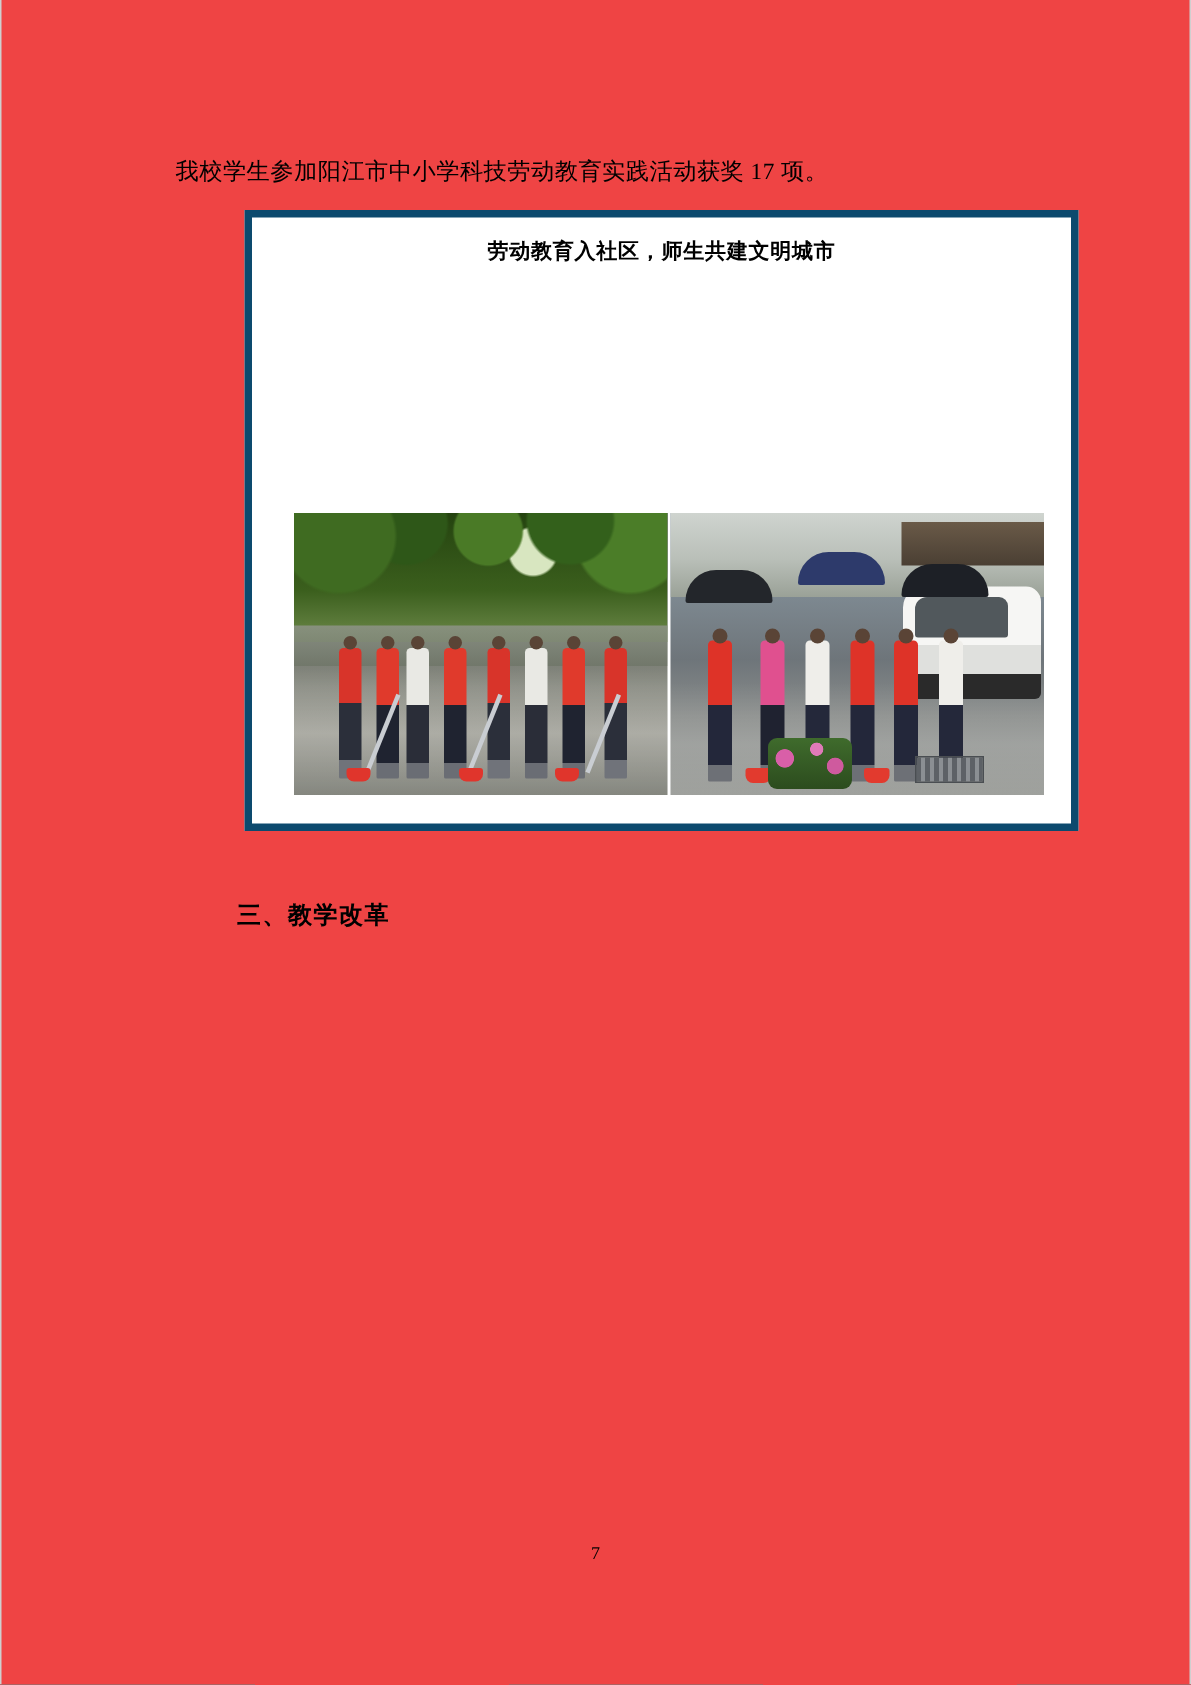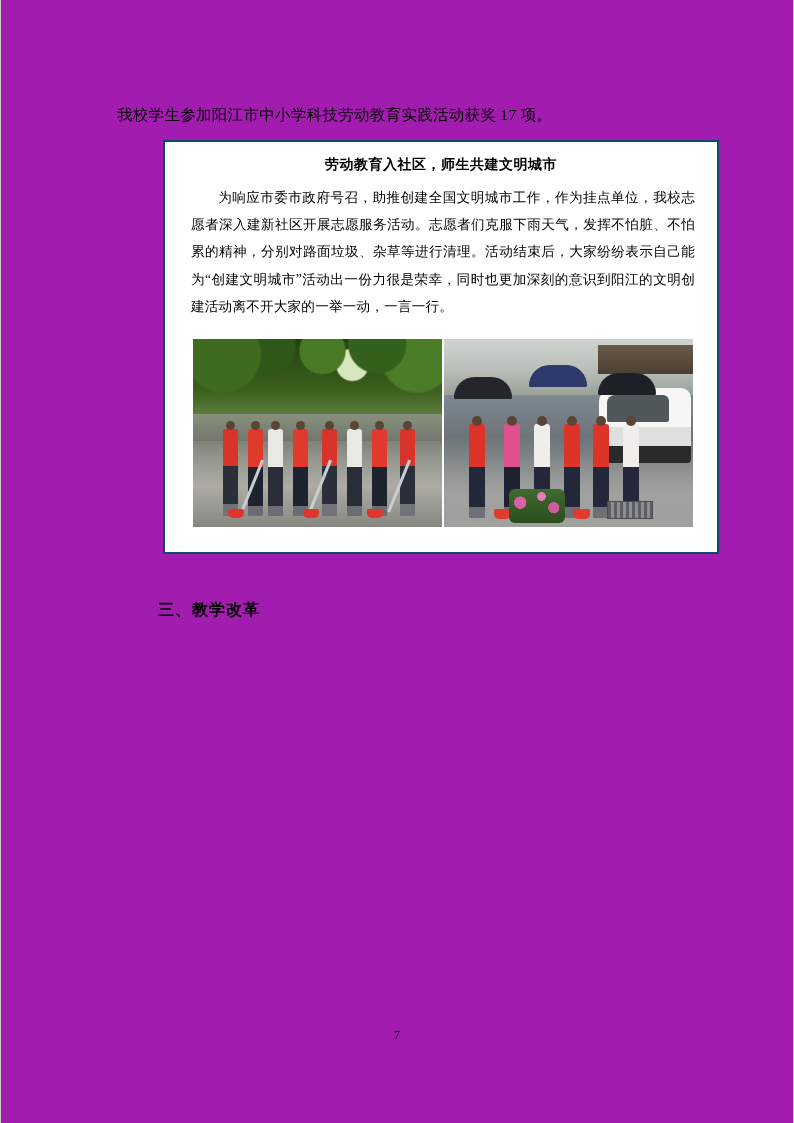--- a/index.html
+++ b/index.html
@@ -4,21 +4,21 @@
 <style>
   html, body {
     margin: 0;
     padding: 0;
     background: #7a7a7a;
   }
   .page {
     position: relative;
     width: 794px;
     height: 1123px;
-    background: #a21caf;
+    background: #ef4444;
     margin: 0 auto;
     box-sizing: border-box;
     font-family: "Liberation Serif", "DejaVu Serif", serif;
     color: #000000;
     overflow: hidden;
   }
   
   .page::before {
     content: "";
     position: absolute;
@@ -44,21 +44,21 @@
     white-space: nowrap;
   }
   .intro { top: 103px; }
 
   .box {
     position: absolute;
     left: 163px;
     top: 140px;
     width: 556px;
     height: 414px;
-    border: 2px solid #0c4a6e;
+    border: 5px solid #0c4a6e;
     box-sizing: border-box;
     background: #ffffff;
   }
   .box-title {
     position: absolute;
     left: 0;
     top: 14px;
     width: 100%;
     text-align: center;
     font-size: 14px;
@@ -262,21 +262,20 @@
 </style>
 </head>
 <body>
 
 <div class="page">
 
   <div class="body-line intro">我校学生参加阳江市中小学科技劳动教育实践活动获奖 17 项。</div>
 
   <div class="box">
     <div class="box-title">劳动教育入社区，师生共建文明城市</div>
-    <div class="box-para">为响应市委市政府号召，助推创建全国文明城市工作，作为挂点单位，我校志愿者深入建新社区开展志愿服务活动。志愿者们克服下雨天气，发挥不怕脏、不怕累的精神，分别对路面垃圾、杂草等进行清理。活动结束后，大家纷纷表示自己能为“创建文明城市”活动出一份力很是荣幸，同时也更加深刻的意识到阳江的文明创建活动离不开大家的一举一动，一言一行。</div>
 
     <div class="photos">
       <div class="photo left p1">
         <div class="canopy"></div>
         <div class="wall"></div>
         <div class="person" style="left:12%;"></div>
         <div class="person v2" style="left:22%;"></div>
         <div class="person white" style="left:30%;"></div>
         <div class="person v2" style="left:40%;"></div>
         <div class="person" style="left:52%;"></div>

